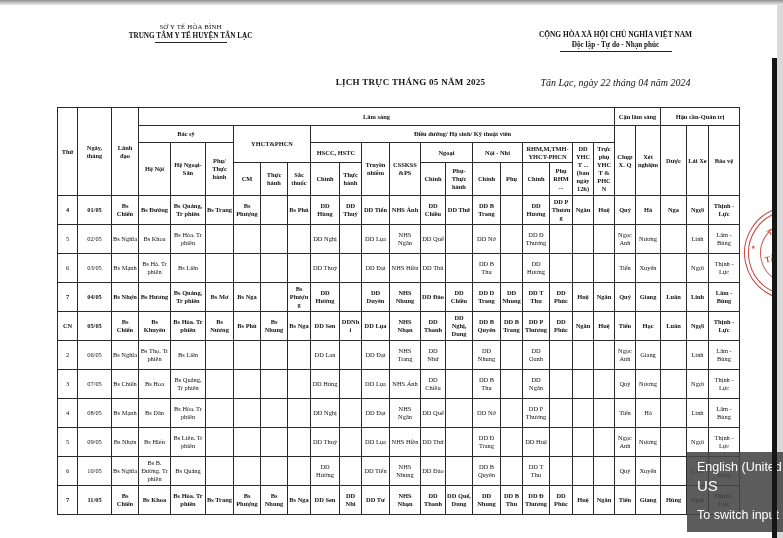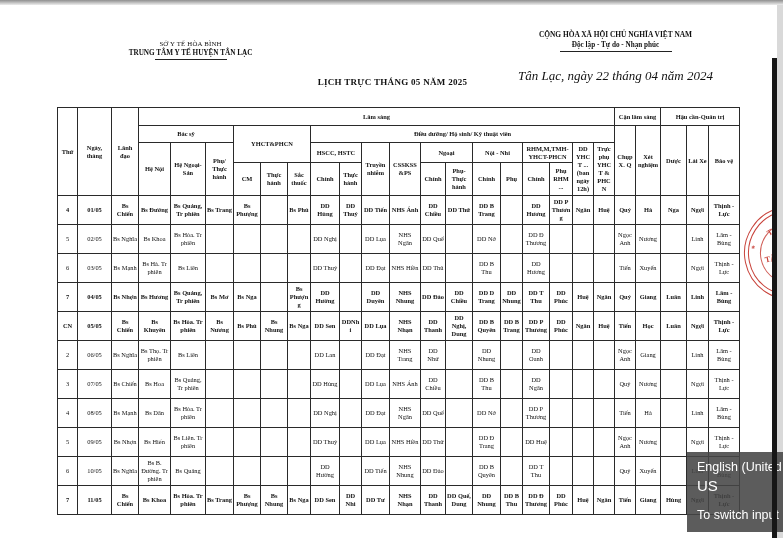--- a/index.html
+++ b/index.html
@@ -3,30 +3,30 @@
 <meta charset="utf-8">
 <style>
   html,body{margin:0;padding:0;}
   body{
     width:783px;height:538px;position:relative;overflow:hidden;
     background:#ffffff;font-family:"Liberation Serif", serif;color:#111;
   }
   .top-strip{position:absolute;left:0;top:0;width:783px;height:5px;
     background:linear-gradient(#8f8f8f,#ededed);z-index:6;}
   
-  .lh-left{position:absolute;left:88px;top:40px;width:205px;text-align:center;}
+  .lh-left{position:absolute;left:88px;top:23px;width:205px;text-align:center;}
   .lh-left .l1{font-size:6.8px;letter-spacing:.2px;}
   .lh-left .l2{font-size:7.2px;font-weight:bold;margin-top:2px;}
   .lh-left .rule{width:72px;height:0;border-bottom:1px solid #222;margin:2px auto 0;}
   .lh-right{position:absolute;left:468px;top:30px;width:295px;text-align:center;}
   .lh-right .l1{font-size:7.4px;font-weight:bold;}
   .lh-right .l2{font-size:7.2px;font-weight:bold;margin-top:2px;}
   .lh-right .rule{width:112px;height:0;border-bottom:1px solid #222;margin:2px auto 0;}
-  .lh-right .l3{font-size:13px;font-style:italic;margin-top:16px;}
-  .doc-title{position:absolute;left:51px;top:77px;width:683px;text-align:center;
+  .lh-right .l3{font-size:10px;font-style:italic;margin-top:25px;}
+  .doc-title{position:absolute;left:69px;top:77px;width:683px;text-align:center;
     font-size:9px;font-weight:bold;letter-spacing:.3px;}
   
   table.sched{position:absolute;left:57px;top:107px;width:683px;
     border-collapse:collapse;table-layout:fixed;}
   .sched th,.sched td{border:1px solid #2a2a2a;text-align:center;vertical-align:middle;
     padding:0 1px;font-size:6.4px;line-height:1.25;overflow:hidden;word-wrap:break-word;}
   .sched th{font-weight:bold;}
   .sched td{font-weight:normal;}
   .sched tbody tr{height:29px;}
   .sched tbody tr.bold td{font-weight:bold;}

